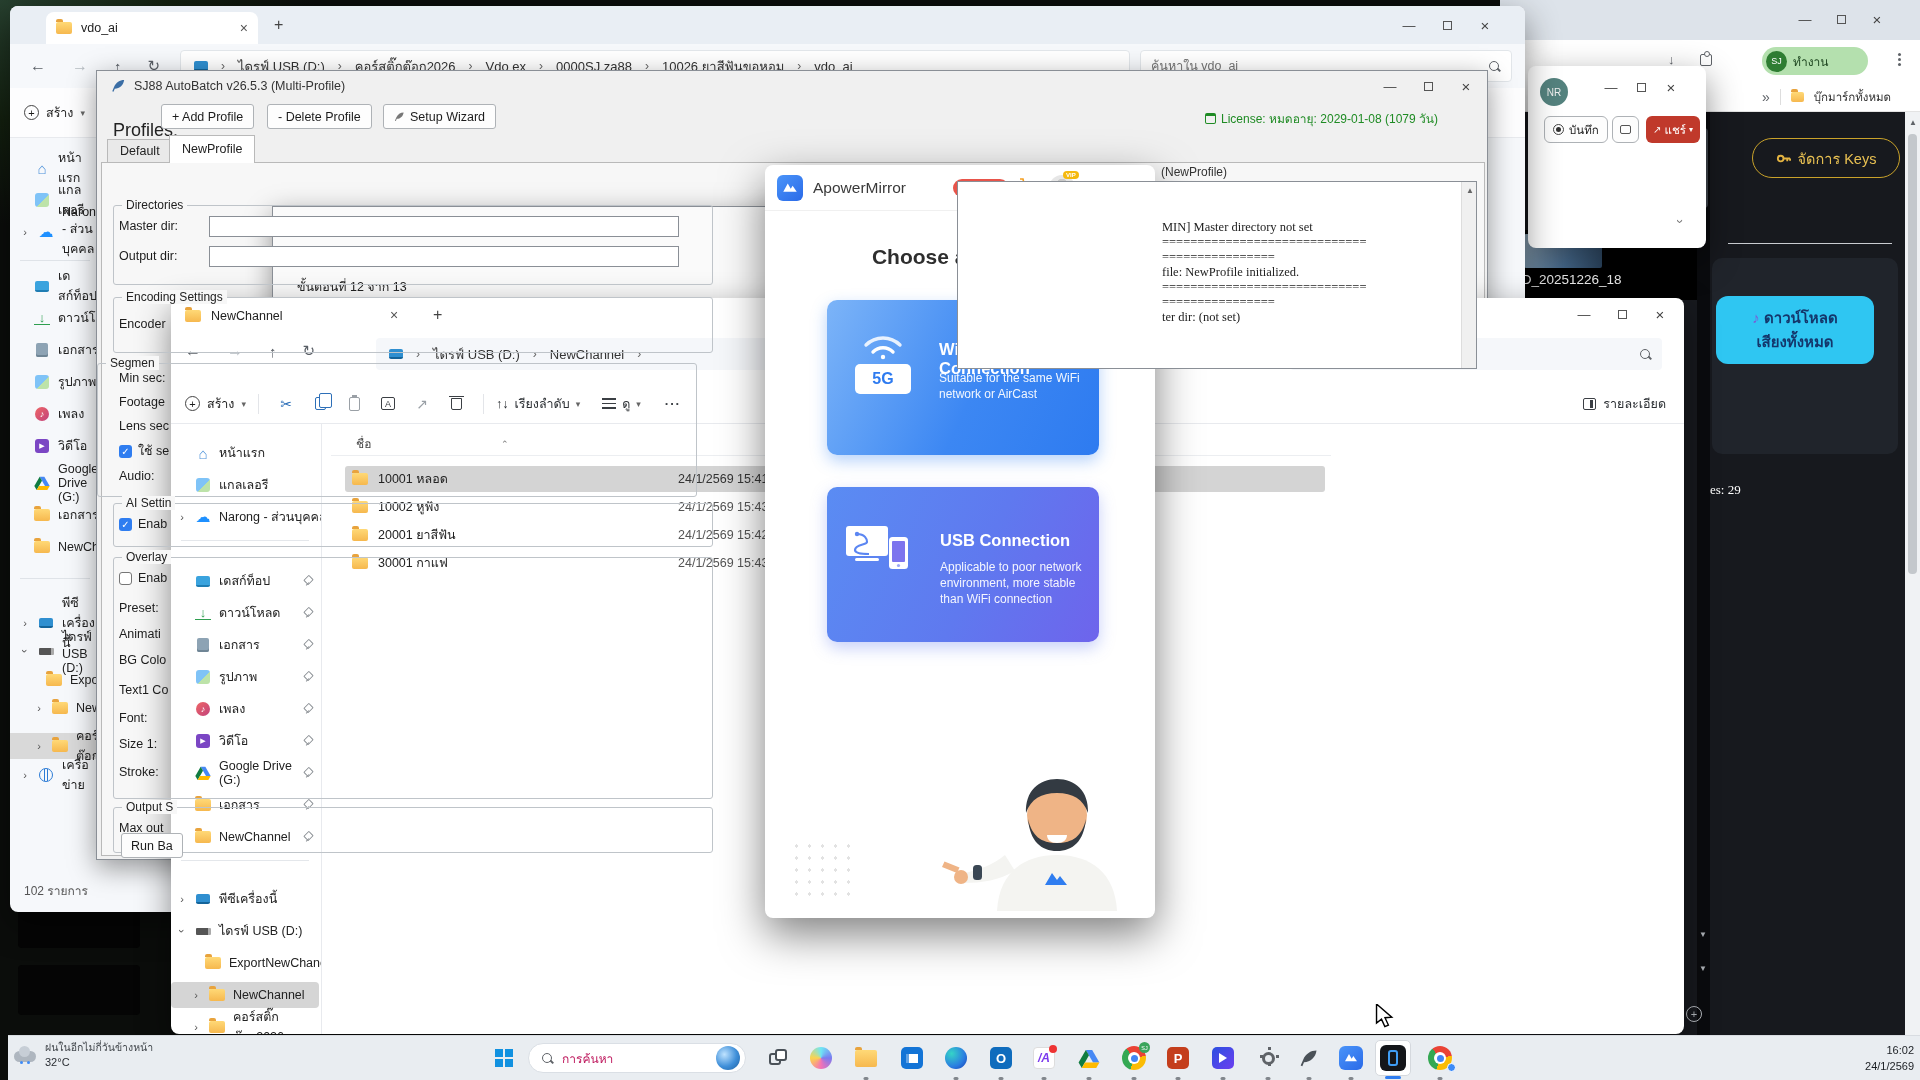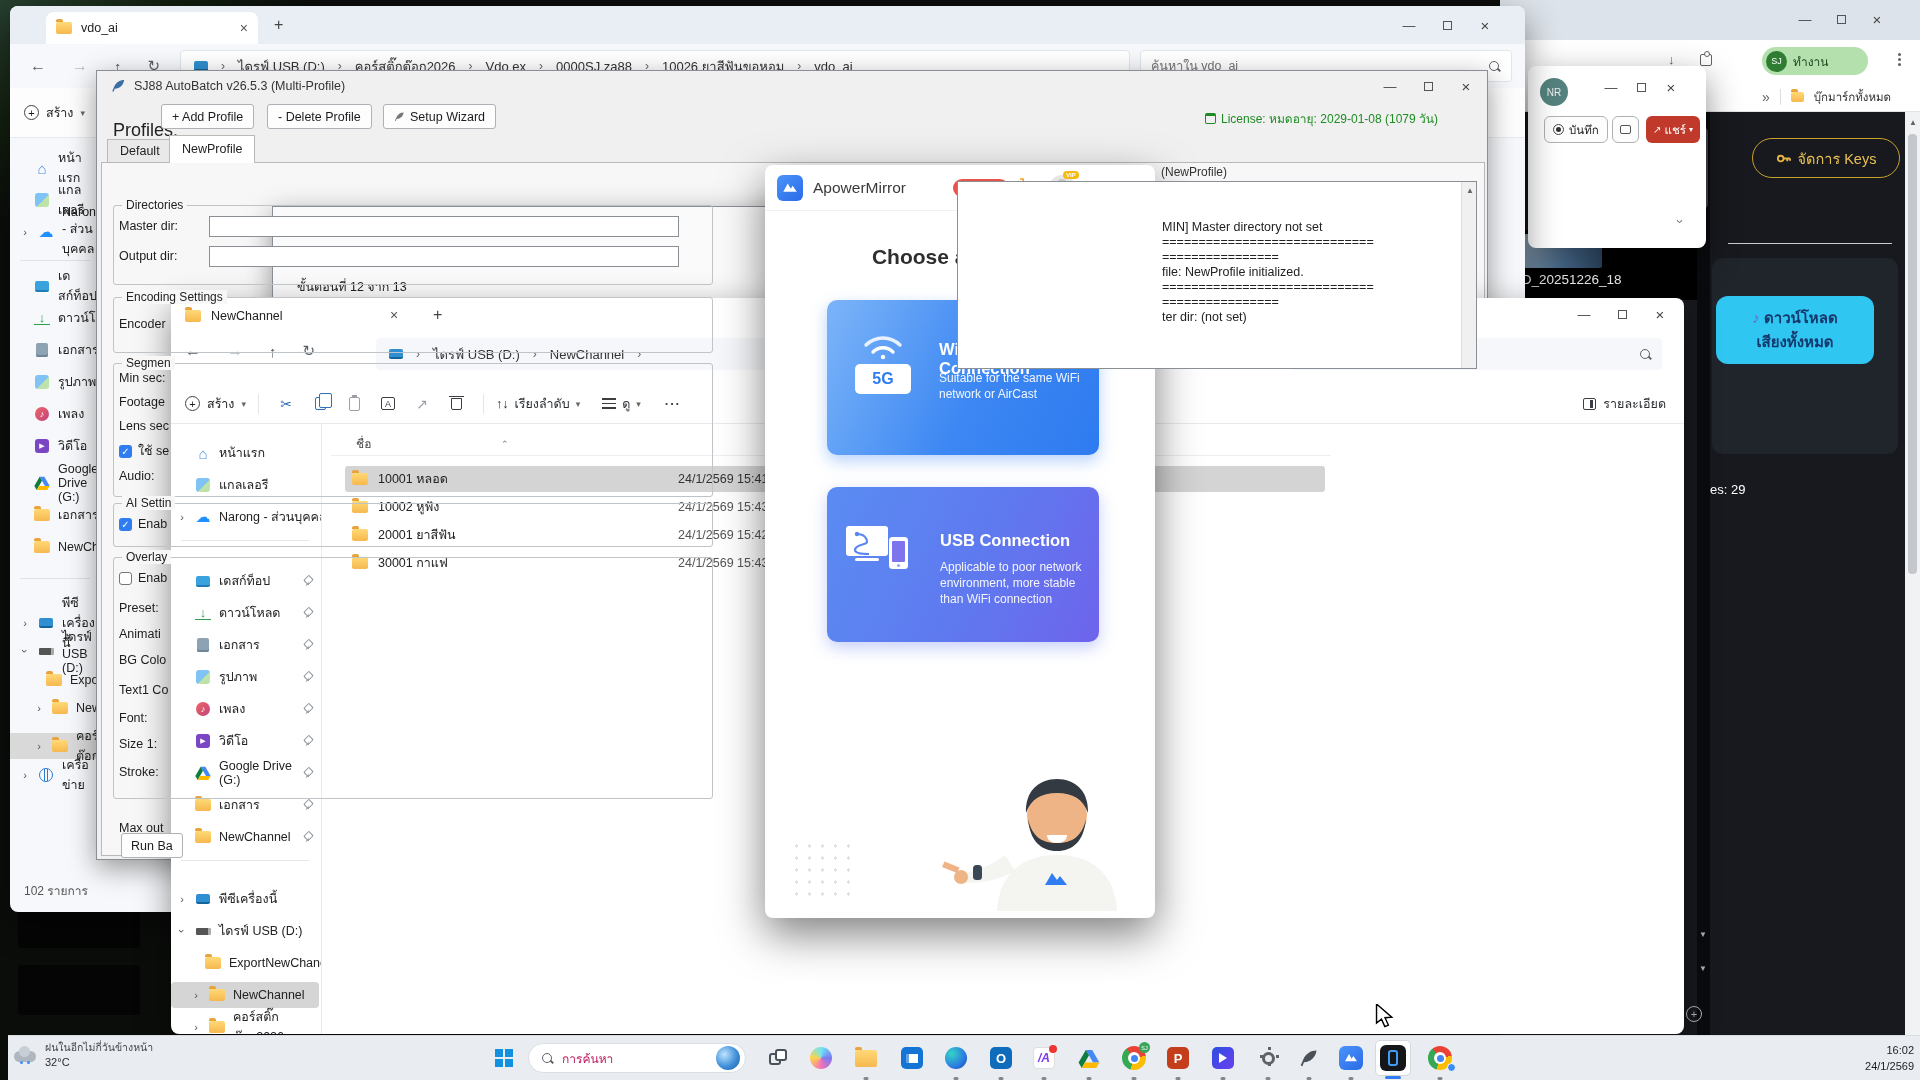--- a/index.html
+++ b/index.html
@@ -71,21 +71,21 @@
 .tbtile{position:absolute;top:1039px;width:36px;height:36px;border-radius:5px;display:flex;align-items:center;justify-content:center}
 .tbdot{position:absolute;bottom:-4px;left:50%;transform:translateX(-50%);width:5px;height:3px;border-radius:2px;background:#82878d}
 .chrome{width:24px;height:24px;border-radius:50%;background:conic-gradient(from -40deg,#ea4335 0 33%,#fbbc05 0 66%,#34a853 0 100%);position:relative}
 .chrome::before{content:"";position:absolute;inset:6px;background:#fff;border-radius:50%}
 .chrome::after{content:"";position:absolute;inset:8.5px;background:#4285f4;border-radius:50%}
 .gear{width:13px;height:13px;border:3.2px solid #5f6368;border-radius:50%;position:relative}
 .gear::before{content:"";position:absolute;left:3px;top:-8px;width:3.4px;height:3.4px;background:#5f6368;box-shadow:0 16px 0 #5f6368,-8px 8px 0 #5f6368,8px 8px 0 #5f6368}
 .dots3{width:3px;height:3px;border-radius:50%;background:#5f6368;box-shadow:0 5px 0 #5f6368,0 -5px 0 #5f6368}
 .puz{width:12px;height:12px;border:1.5px solid #5f6368;border-radius:2px;position:relative}
 .puz::after{content:"";position:absolute;top:-4px;left:3px;width:4px;height:4px;border-radius:50%;border:1.5px solid #5f6368;background:#fff}
-.mono{font-family:Liberation Sans, sans-serif}
+.mono{font-family:Liberation Serif, serif}
 .dotgrid{background-image:radial-gradient(#e2e2e2 1.8px,transparent 1.9px);background-size:13px 12px}
 </style>
 </head>
 <body>
 
 <div class="abs" style="left:18px;top:910px;width:122px;height:38px;background:#050505;border-radius:4px"></div>
 <div class="abs" style="left:18px;top:965px;width:122px;height:50px;background:#050505;border-radius:4px"></div>
 
 <div class="abs" style="left:1500px;top:0;width:420px;height:1035px;background:#17191e">
   <div class="abs" style="left:0;top:0;width:420px;height:40px;background:#dde3ea"></div>
@@ -370,21 +370,21 @@
       <span>Directories</span>
     </div>
   <div class="flbl" style="left:22px;top:148px;z-index:2">Master dir:</div>
   <div class="finp" style="left:112px;top:145px;width:470px;z-index:2"></div>
   <div class="flbl" style="left:22px;top:178px;z-index:2">Output dir:</div>
   <div class="finp" style="left:112px;top:175px;width:470px;z-index:2"></div>
   <div class="grp" style="left:16px;top:226px;width:600px;height:56px;z-index:2">
       <span>Encoding Settings</span>
     </div>
   <div class="flbl" style="left:22px;top:246px;z-index:2">Encoder</div>
-  <div class="grp" style="left:16px;top:292px;width:600px;height:134px;z-index:2">
+  <div class="grp" style="left:0;top:292px;width:600px;height:134px;z-index:2">
       <span>Segmen</span>
     </div>
   <div class="flbl" style="left:22px;top:300px;z-index:2">Min sec:</div>
   <div class="flbl" style="left:22px;top:324px;z-index:2">Footage</div>
   <div class="flbl" style="left:22px;top:348px;z-index:2">Lens sec</div>
   <div class="abs flex" style="left:22px;top:370px;gap:6px;z-index:2">
       <span class="cb">✓</span>
       <span class="flbl" style="position:static">ใช้ se</span>
     </div>
   <div class="flbl" style="left:22px;top:398px;z-index:2">Audio:</div>
@@ -402,20 +402,23 @@
       <span class="cb un">✓</span>
       <span class="flbl" style="position:static">Enab</span>
     </div>
   <div class="flbl" style="left:22px;top:530px;z-index:2">Preset:</div>
   <div class="flbl" style="left:22px;top:556px;z-index:2">Animati</div>
   <div class="flbl" style="left:22px;top:582px;z-index:2">BG Colo</div>
   <div class="flbl" style="left:22px;top:612px;z-index:2">Text1 Co</div>
   <div class="flbl" style="left:22px;top:640px;z-index:2">Font:</div>
   <div class="flbl" style="left:22px;top:666px;z-index:2">Size 1:</div>
   <div class="flbl" style="left:22px;top:694px;z-index:2">Stroke:</div>
+  <div class="grp" style="left:16px;top:736px;width:600px;height:46px;z-index:2">
+      <span>Output S</span>
+    </div>
   <div class="flbl" style="left:22px;top:750px;z-index:2">Max out</div>
   <button class="btn" style="position:absolute;left:24px;top:762px;height:25px;padding:0 9px;z-index:3;cursor:pointer">Run Ba</button>
 
   <div class="abs" style="left:1064px;top:94px;font-size:12px;color:#333;z-index:2">(NewProfile)</div>
   <div class="abs" style="left:860px;top:110px;width:520px;height:188px;background:#fff;border:1px solid #8a8f96;z-index:2;overflow:hidden">
     <div class="mono" style="position:absolute;left:204px;top:8px;font-size:12.5px;line-height:15px;white-space:pre">
       <div>MIN] Master directory not set</div><div>=============================</div><div>================</div><div>file: NewProfile initialized.</div><div>=============================</div><div>================</div><div>ter dir: (not set)</div>
     </div>
     <div style="position:absolute;right:0;top:0;width:15px;height:100%;background:#f0f0f0;border-left:1px solid #ddd">
       <span style="position:absolute;left:4px;top:4px;font-size:8px;color:#666">▲</span>

